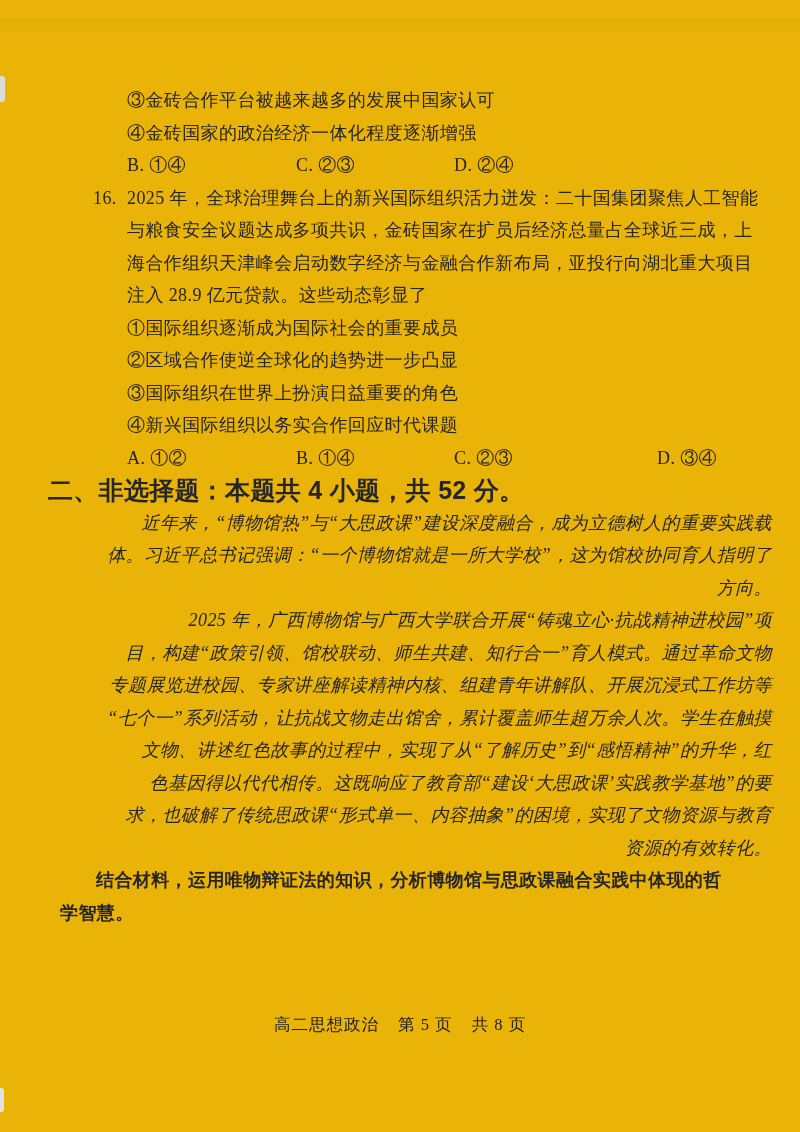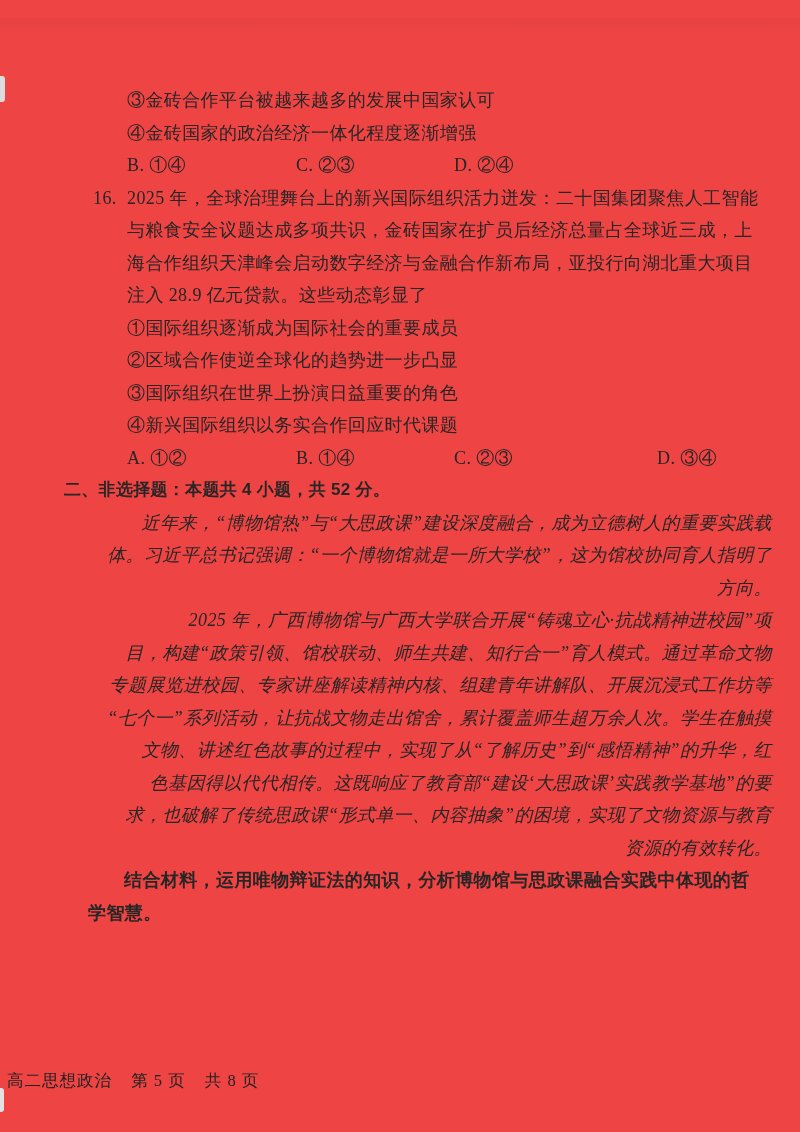--- a/index.html
+++ b/index.html
@@ -6,21 +6,21 @@
   body{
     width:800px;height:1132px;
     background:#ffffff;
     font-family:"Liberation Serif","DejaVu Serif",serif;
     color:#262626;
     -webkit-font-smoothing:antialiased;
   }
   .page{
     position:relative;
     width:800px;height:1132px;
-    background:#ef4444;
+    background:#eab308;
     overflow:hidden;
   }
   
   .scan-band-top{
     position:absolute;left:0;top:18px;width:800px;height:18px;
     background:linear-gradient(to bottom,rgba(0,0,0,0.035),rgba(0,0,0,0));
   }
   .scan-tick-1{
     position:absolute;left:0;top:76px;width:5px;height:26px;
     background:#dcdcdc;border-radius:0 3px 3px 0;
@@ -36,41 +36,42 @@
   .opt-line{margin-left:127px;}
   .choices{display:flex;margin-left:127px;}
   .choice{display:inline-block;width:169px;white-space:nowrap;}
   .choice:nth-child(2){width:158px;}
   .choice:nth-child(3){width:175px;}
   .choice:nth-child(4){width:auto;margin-left:28px;}
   .question{position:relative;margin-left:127px;}
   .qnum{position:absolute;left:-34px;top:0;}
   .lines{white-space:pre-line;}
   .section-title{
-    margin:0 0 0 64px;
-    font-size:17px;line-height:32.5px;
+    margin:0 0 0 48px;
+    font-size:25px;line-height:32.5px;
     font-weight:bold;
     font-family:"Liberation Sans","DejaVu Sans",sans-serif;
     letter-spacing:0.3px;
   }
   .material{
     margin-left:94px;width:678px;
     text-indent:2em;
     font-style:italic;
     white-space:pre-line;
     text-align:right;
   }
   .task{
-    margin-left:88px;width:678px;
+    margin-left:60px;width:678px;
     text-indent:2em;
     font-weight:bold;
     white-space:pre-line;
   }
   .footer{
-    position:absolute;left:0;top:1070px;width:800px;
+    position:absolute;left:0;top:1014px;width:800px;
+    text-align:center;
     font-size:16.5px;letter-spacing:1px;
     color:#222;
   }
   .footer span{margin:0 7px;}
 </style>
 </head>
 <body>
 
 <div class="page">
   <div class="scan-band-top"></div>

